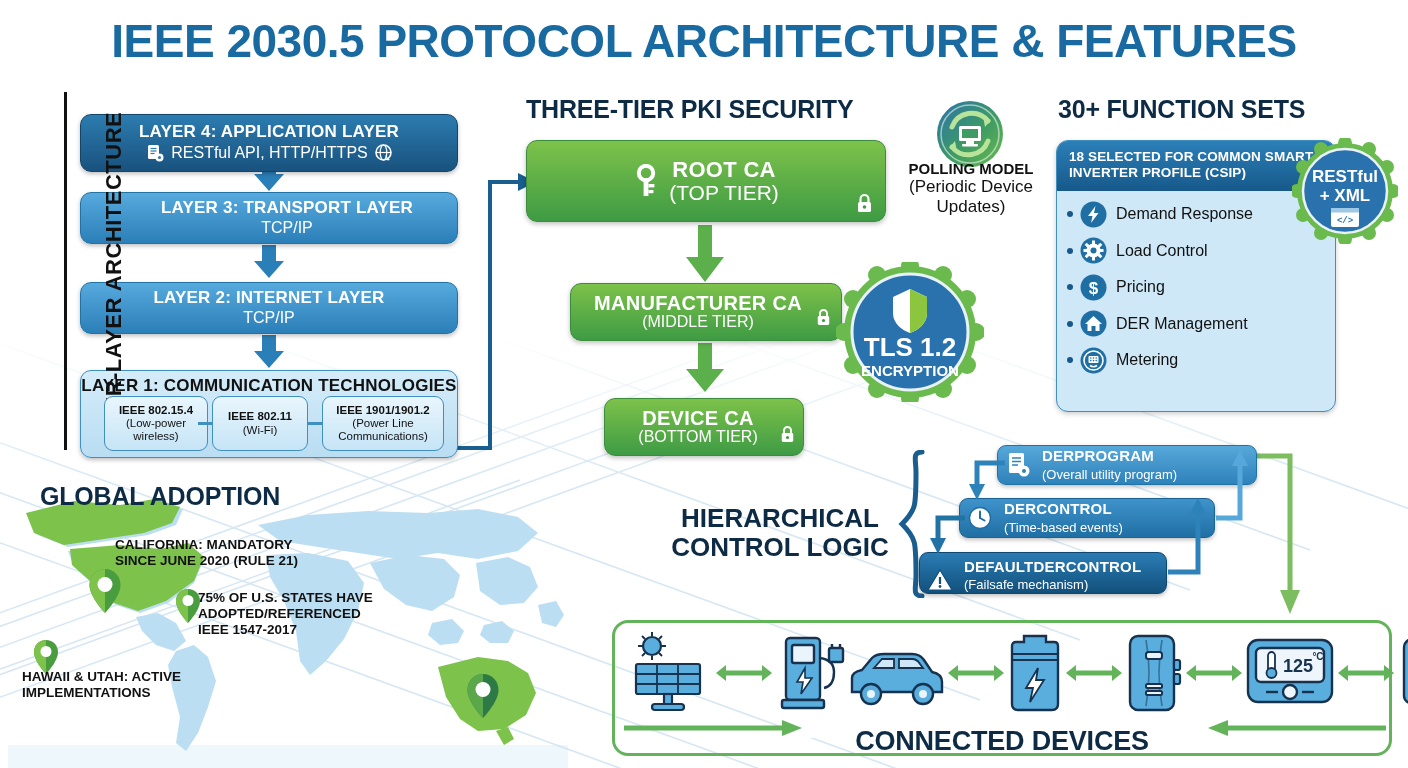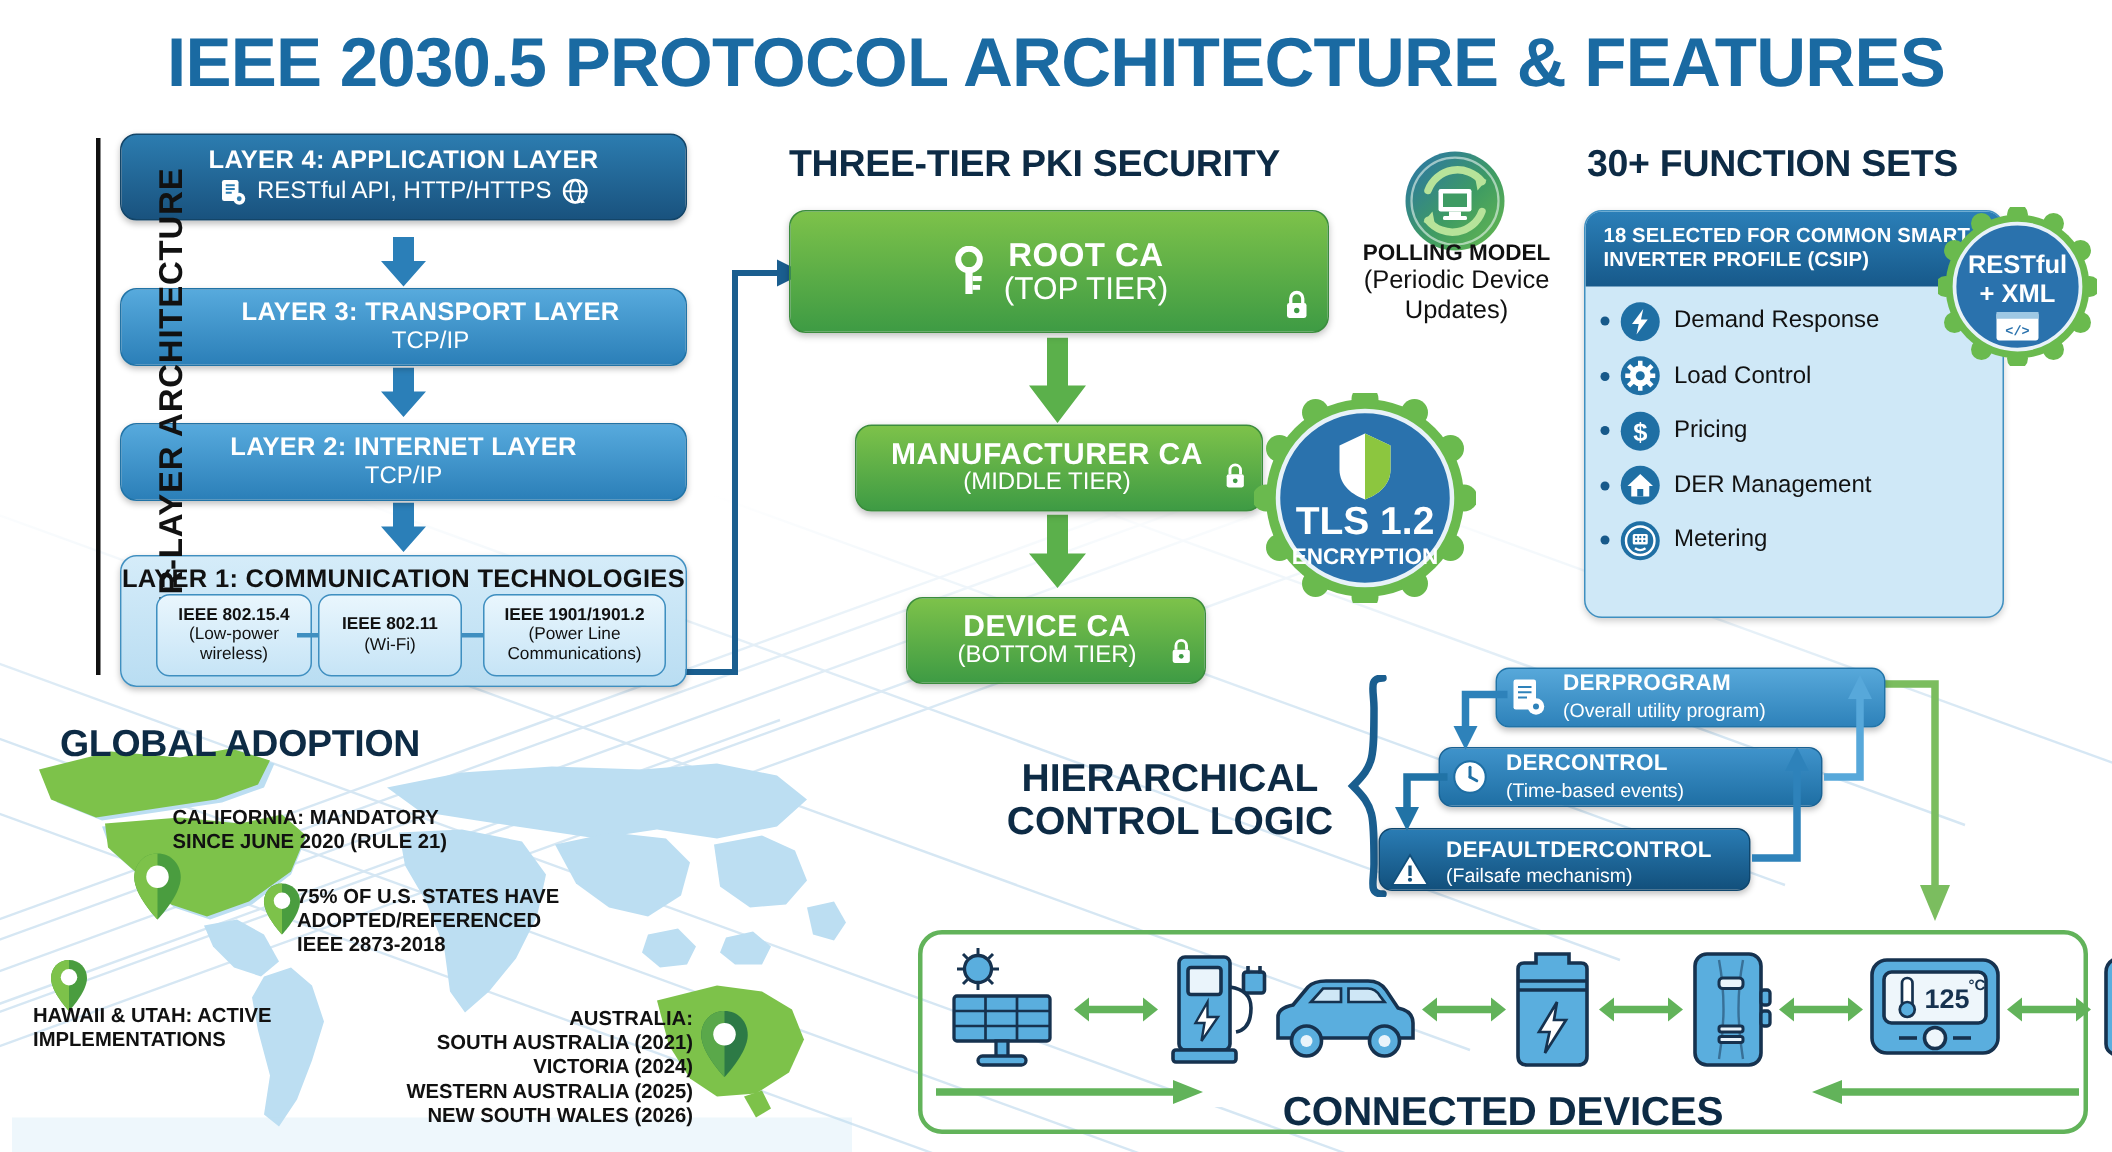--- a/index.html
+++ b/index.html
@@ -203,21 +203,21 @@
         <path d="M488,276 L500,272 L506,284 L496,290 Z"></path>
       </g>
     </svg>
   </div>
 
   <div class="title">IEEE 2030.5 PROTOCOL ARCHITECTURE &amp; FEATURES</div>
 
   <div class="vline"></div>
   <div class="vlabel">FOUR-LAYER ARCHITECTURE</div>
 
-  <div class="lbox l4" style="left:80px; top:89px; width:378px; height:58px;">
+  <div class="lbox l4" style="left:80px; top:114px; width:378px; height:58px;">
     <div class="l1">LAYER 4: APPLICATION LAYER</div>
     <div class="l2" style="display:flex;align-items:center;gap:6px;">
       <span>
         <svg width="20" height="20" viewBox="0 0 20 20">
             <rect x="3" y="2" width="11" height="14" rx="1.5" fill="#fff"></rect>
             <g stroke="#2c7cb0" stroke-width="1.2">
               <line x1="5.5" y1="5.5" x2="11.5" y2="5.5"></line>
               <line x1="5.5" y1="8" x2="11.5" y2="8"></line>
               <line x1="5.5" y1="10.5" x2="9.5" y2="10.5"></line>
             </g>
@@ -556,35 +556,28 @@
   </div>
 
   <div class="maptxt" style="left:115px; top:537px;">
     <div>CALIFORNIA: MANDATORY</div>
     <div>SINCE JUNE 2020 (RULE 21)</div>
   </div>
 
   <div class="maptxt" style="left:198px; top:590px;">
     <div>75% OF U.S. STATES HAVE</div>
     <div>ADOPTED/REFERENCED</div>
-    <div>IEEE 2873-2018</div>
+    <div>IEEE 1547-2017</div>
   </div>
 
   <div class="maptxt" style="left:22px; top:669px;">
     <div>HAWAII &amp; UTAH: ACTIVE</div>
     <div>IMPLEMENTATIONS</div>
   </div>
 
-  <div class="maptxt" style="left:230px; top:671px; width:232px; text-align:right;">
-    <div>AUSTRALIA:</div>
-    <div>SOUTH AUSTRALIA (2021)</div>
-    <div>VICTORIA (2024)</div>
-    <div>WESTERN AUSTRALIA (2025)</div>
-    <div>NEW SOUTH WALES (2026)</div>
-  </div>
 
   <div class="hclabel">
     <span>HIERARCHICAL</span><br>
     <span>CONTROL LOGIC</span>
   </div>
 
   <svg style="position:absolute; left:896px; top:450px; z-index:4;" width="34" height="148" viewBox="0 0 34 148">
     <path d="M26,2 C16,2 20,10 20,22 C20,56 20,60 6,74 C20,88 20,92 20,126 C20,138 16,146 26,146" fill="none" stroke="#1a5e8f" stroke-width="5" stroke-linecap="round"></path>
   </svg>
 

